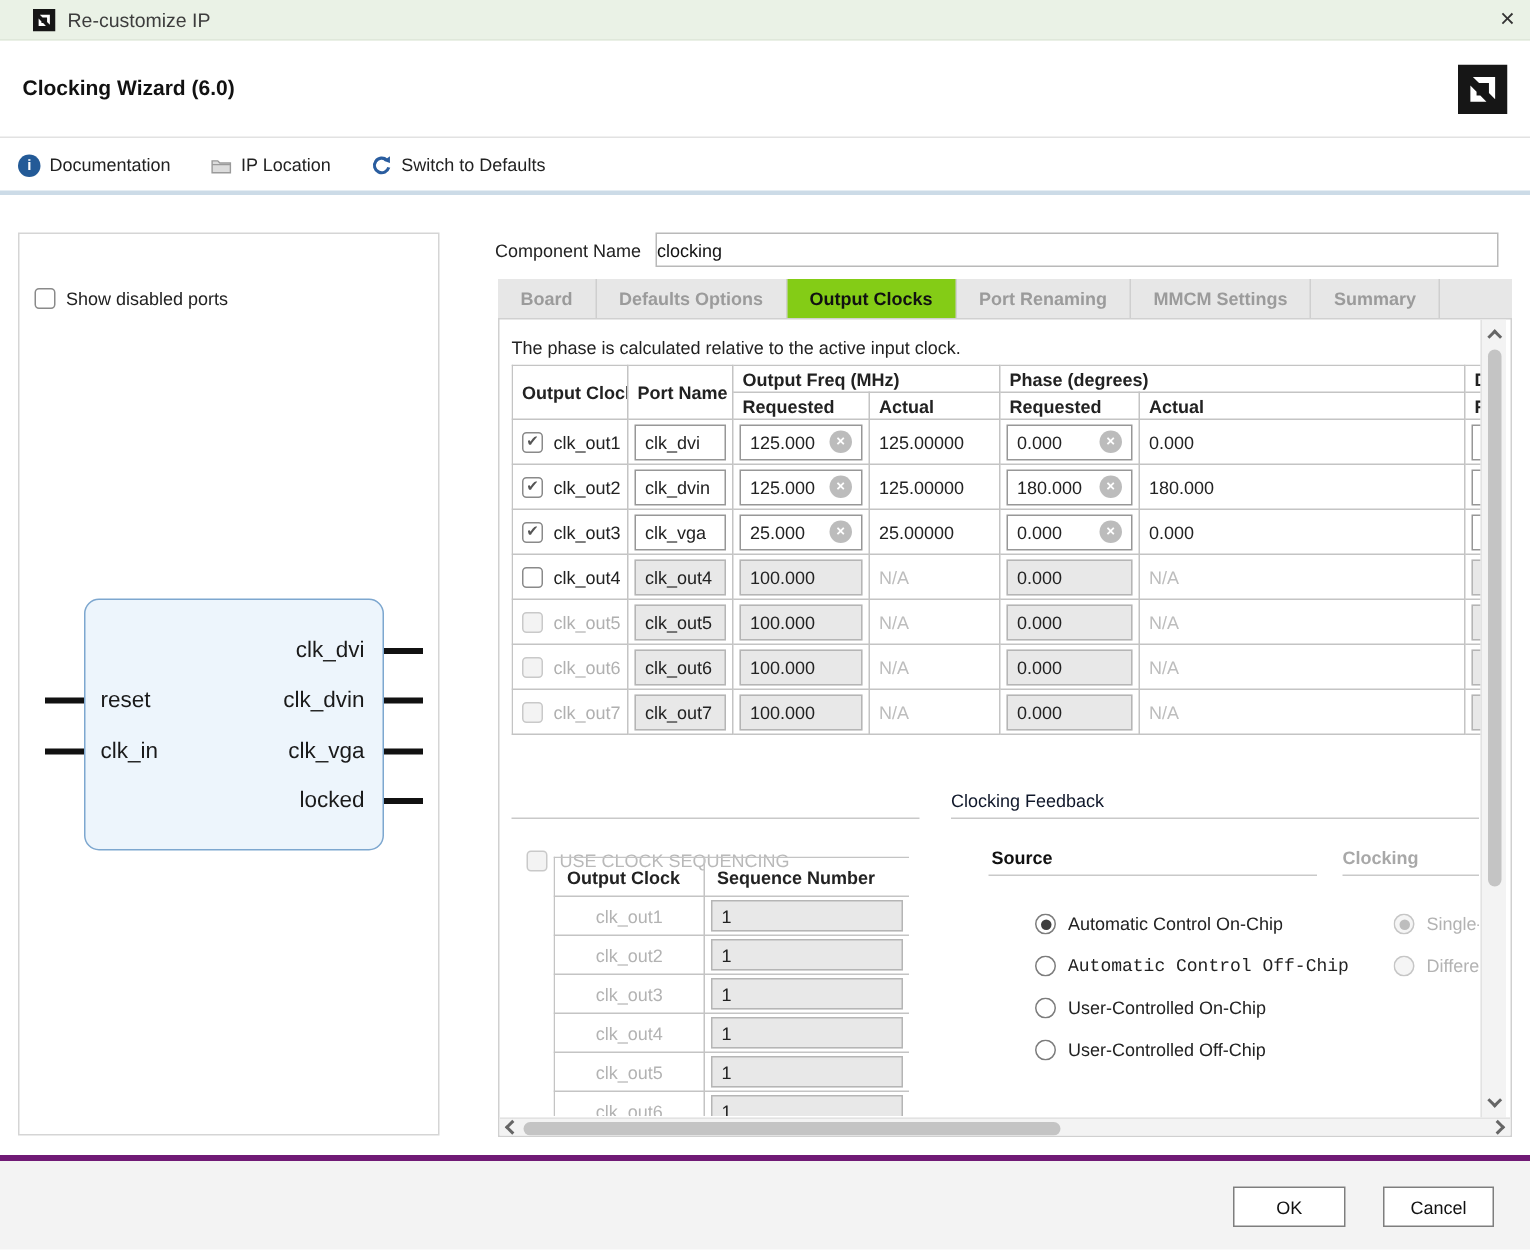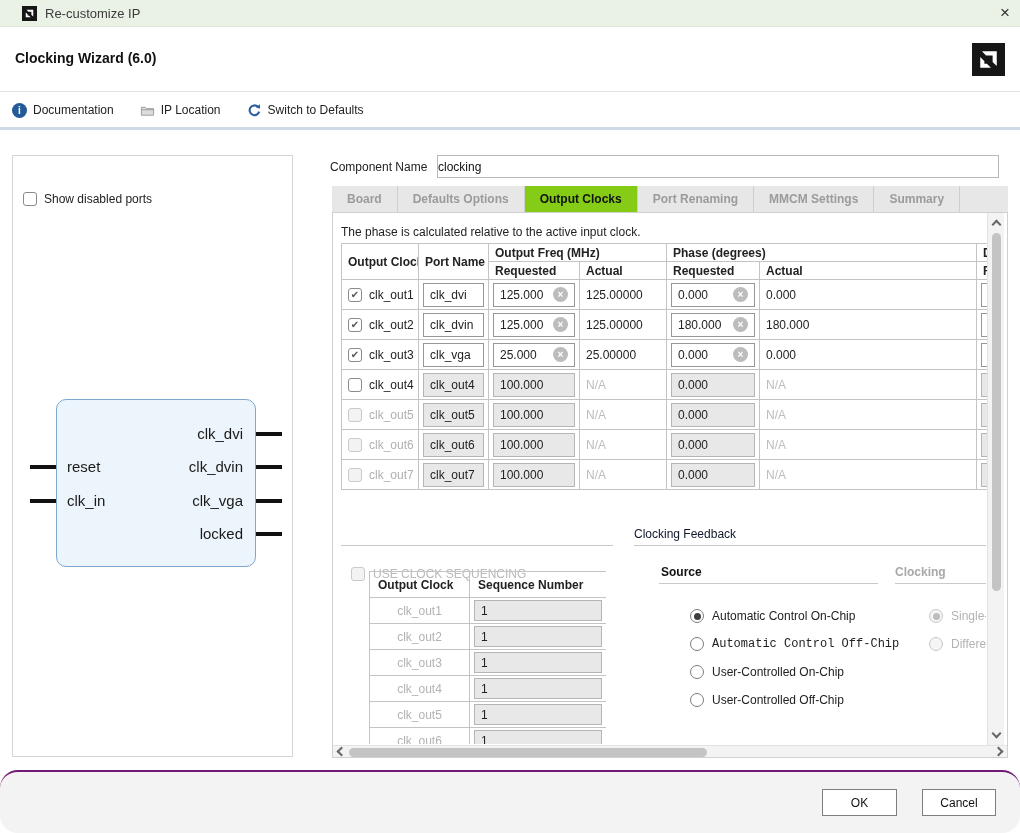--- a/index.html
+++ b/index.html
@@ -111,21 +111,21 @@
   .vthumb { position:absolute; left:4px; top:20px; width:9px; height:358px; border-radius:5px; background:#c4c4c4; }
   .hthumb { position:absolute; left:16px; top:2px; width:358px; height:9px; border-radius:5px; background:#c4c4c4; }
   .chev { position:absolute; width:7px; height:7px; border-right:2px solid #666; border-bottom:2px solid #666; }
   .chev.up    { transform:rotate(-135deg); left:5px; top:8px; }
   .chev.down  { transform:rotate(45deg);   left:5px; bottom:8px; }
   .chev.left  { transform:rotate(135deg);  left:5px; top:2px; }
   .chev.right { transform:rotate(-45deg);  right:5px; top:2px; }
 
   
   .footer { position:absolute; left:0; top:770px; width:1020px; height:63px;
-    background:#f3f3f3; border-top:2px solid #701a75;border-radius:18px; }
+    background:#f3f3f3; border-top:4px solid #701a75; }
   .btn { position:absolute; top:17px; height:27px; background:#fff; border:1px solid #7e7e7e;
     font-size:12px; font-family:inherit; color:#111; cursor:pointer; }
   .btn.ok { left:822px; width:75px; }
   .btn.cancel { left:922px; width:74px; }
 </style>
 </head>
 <body>
 
 <div class="titlebar">
   <span class="tb-logo">

